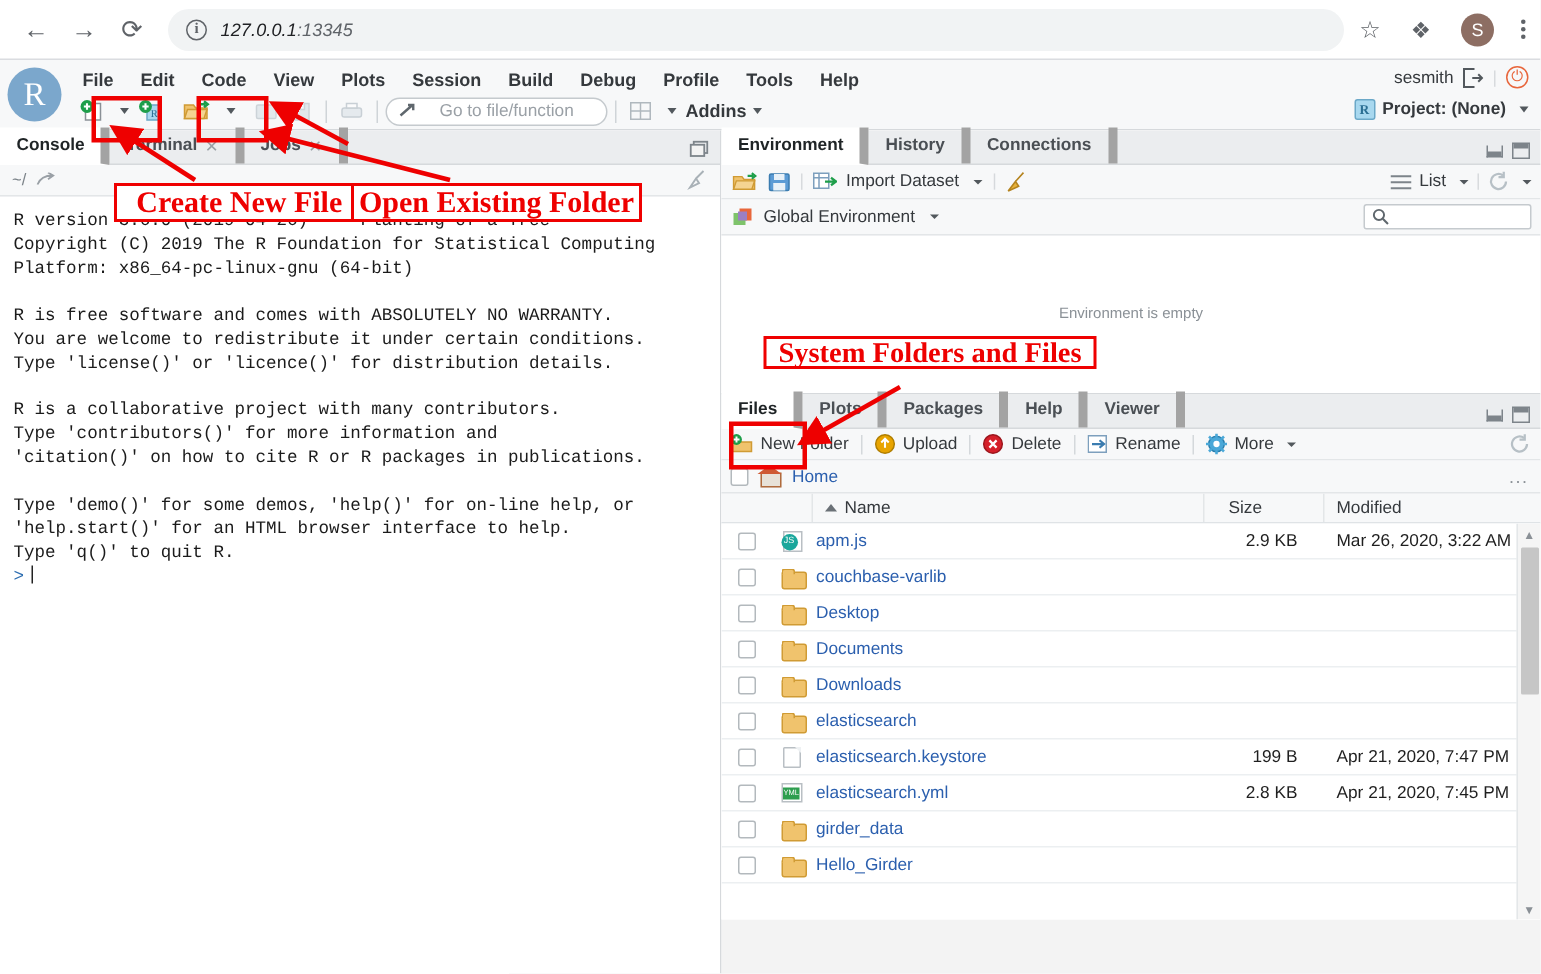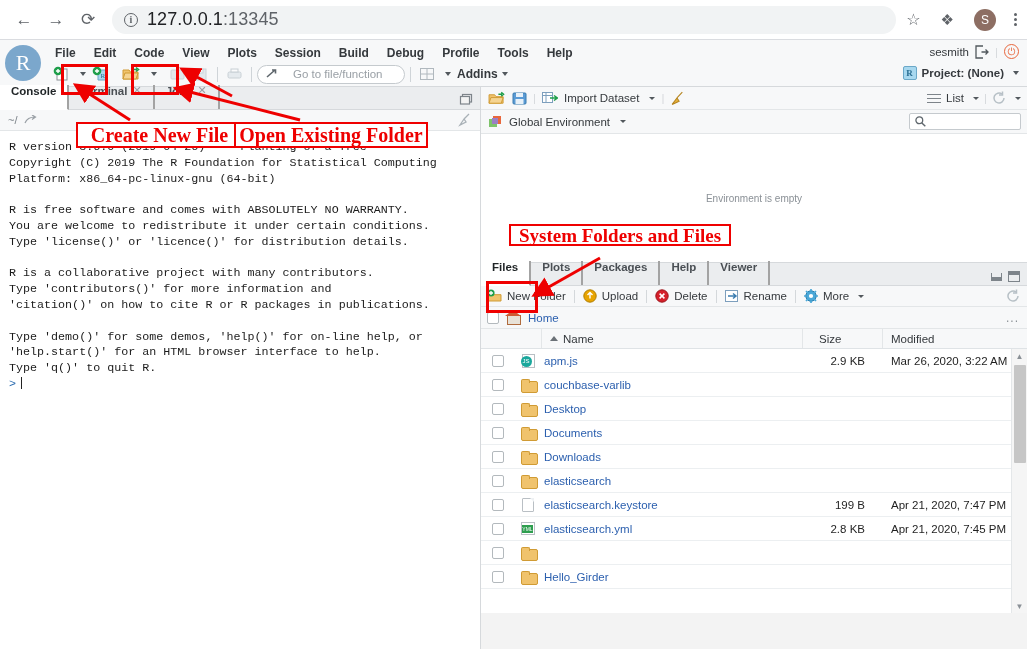--- a/index.html
+++ b/index.html
@@ -28,21 +28,21 @@
     flex:1; height:28px; background:#f1f3f4; border-radius:14px;
     display:flex; align-items:center; padding:0 12px; gap:9px;
     margin:0 6px; cursor:text;
   }
   .info-circle {
     width:14px; height:14px; border:1.3px solid #5f6368; border-radius:50%;
     display:flex; align-items:center; justify-content:center;
     font-size:10px; font-weight:bold; color:#5f6368; flex:none;
     font-family:"Liberation Serif", serif; line-height:1;
   }
-  .url { font-size:18px; color:#202124; letter-spacing:.1px; }
+  .url { font-size:12px; color:#202124; letter-spacing:.1px;font-style:italic; }
   .url .port { color:#5f6368; }
   .star { font-size:16px; color:#5f6368; }
   .puzzle { font-size:15px; color:#5f6368; }
   .avatar {
     width:22px; height:22px; border-radius:50%; background:#8d6e63;
     color:#fff; font-size:12px; display:flex; align-items:center;
     justify-content:center; flex:none;
   }
   .kebab { font-size:15px; color:#5f6368; letter-spacing:0; line-height:.7;
     display:flex; flex-direction:column; align-items:center; }
@@ -109,23 +109,23 @@
   .panes { position:absolute; top:47px; left:0; right:0; bottom:0; display:flex; }
   .pane-left { width:481px; border-right:1px solid #d6d9dc; display:flex;
     flex-direction:column; background:#fff; }
   .pane-right { flex:1; display:flex; flex-direction:column; background:#f3f3f3; }
 
   .tabbar {
     height:23px; background:#ebedef; display:flex; align-items:flex-end;
     border-bottom:1px solid #d6d9dc; position:relative;
   }
   .tab {
-    height:22px; padding:12px 11px; display:flex; align-items:flex-end; gap:5px;
+    height:22px; padding:12px 11px; display:flex; align-items:center; gap:5px;
     font-size:11.5px; font-weight:bold; color:#4a4f54; cursor:pointer;
-    border-right:2px solid #a3a3a3;
+    border-right:6px solid #a3a3a3;
   }
   .tab.active { background:#fff; color:#1f2426; border-bottom:1px solid #fff;
     margin-bottom:-1px; }
   .tab .x { color:#9aa0a6; font-size:11px; font-weight:normal; }
   .pane-ctl { position:absolute; right:7px; bottom:3px; display:flex; gap:6px;
     align-items:center; }
   .ico-min { width:11px;height:8px; border:1.3px solid #7d848a; border-top:none;
     border-left-width:1.3px; background:linear-gradient(#7d848a,#7d848a) bottom/100% 3px no-repeat;
   }
   .ico-max { width:12px;height:11px;border:1.4px solid #7d848a; background:
@@ -427,20 +427,35 @@
 
 Type 'demo()' for some demos, 'help()' for on-line help, or
 'help.start()' for an HTML browser interface to help.
 Type 'q()' to quit R.
 </span><span class="console-prompt">&gt;</span><span class="caretbar"></span></div>
     </div>
 
     <div class="pane-right">
 
       <div style="display:flex;flex-direction:column;height:175px;background:#fff;">
+        <div class="env-tabbar">
+          <div class="tab active">
+            <span>Environment</span>
+          </div>
+          <div class="tab">
+            <span>History</span>
+          </div>
+          <div class="tab">
+            <span>Connections</span>
+          </div>
+          <div class="pane-ctl">
+            <span class="ico-min"></span>
+            <span class="ico-max"></span>
+          </div>
+        </div>
         <div class="env-toolbar">
           <svg width="18" height="15" viewBox="0 0 19 16">
             <path d="M1 4h6l1.5 2H16v7H1z" fill="#f0c36d" stroke="#d09b34"></path>
             <path d="M3 7h13l-2 6H1z" fill="#f5d492" stroke="#d09b34"></path>
             <path d="M11 3.5h4M14 1.5l2.5 2-2.5 2" stroke="#1e9e4a" stroke-width="1.5" fill="none"></path>
           </svg>
           <svg width="15" height="15" viewBox="0 0 15 15">
             <rect x="1" y="2" width="13" height="11" rx="1" fill="#5b9bd5" stroke="#3b7cb0"></rect>
             <rect x="4" y="2" width="7" height="4" fill="#e8f1f8"></rect>
             <rect x="3.5" y="8" width="8" height="5" fill="#e8f1f8"></rect>
@@ -674,20 +689,21 @@
             <div class="c-mod">Apr 21, 2020, 7:45 PM</div>
           </div>
 
           <div class="frow">
             <div class="c-chk">
                 <span class="chk"></span>
               </div>
             <div class="c-ico">
                 <span class="folder"></span>
               </div>
+            <div class="c-name">girder_data</div>
             <div class="c-size"></div>
             <div class="c-mod"></div>
           </div>
 
           <div class="frow">
             <div class="c-chk">
                 <span class="chk"></span>
               </div>
             <div class="c-ico">
                 <span class="folder"></span>

